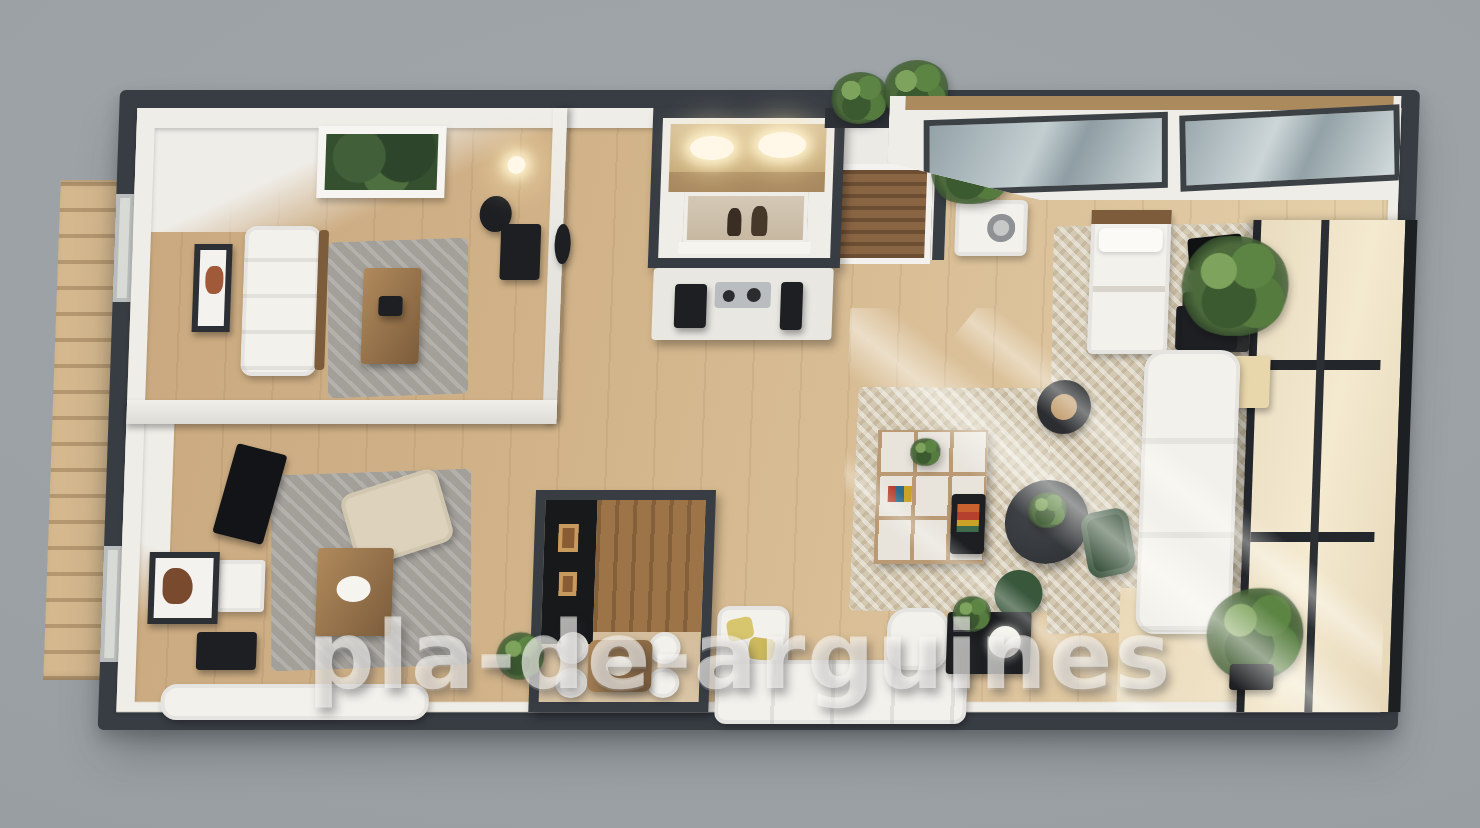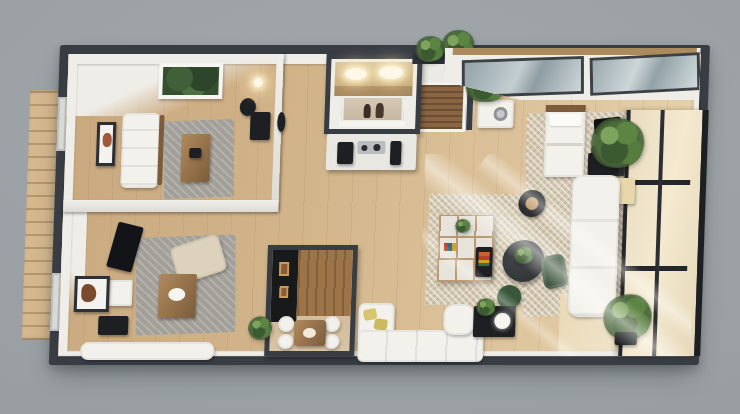--- a/index.html
+++ b/index.html
@@ -245,13 +245,14 @@
 
       <div class="a rays" style="left:360px;top:100px;width:272px;height:202px;">
         <div class="ray" style="left:110px;top:-60px;width:40px;height:340px;transform:rotate(-52deg);"></div>
         <div class="ray" style="left:180px;top:-60px;width:26px;height:340px;transform:rotate(-52deg);opacity:.8;"></div>
         <div class="ray" style="left:40px;top:-40px;width:18px;height:320px;transform:rotate(-52deg);opacity:.6;"></div>
       </div>
 
     </div>
   </div>
 
+  <div class="a watermark">pla-de-arguines</div>
 </div>
 
 </body></html>

